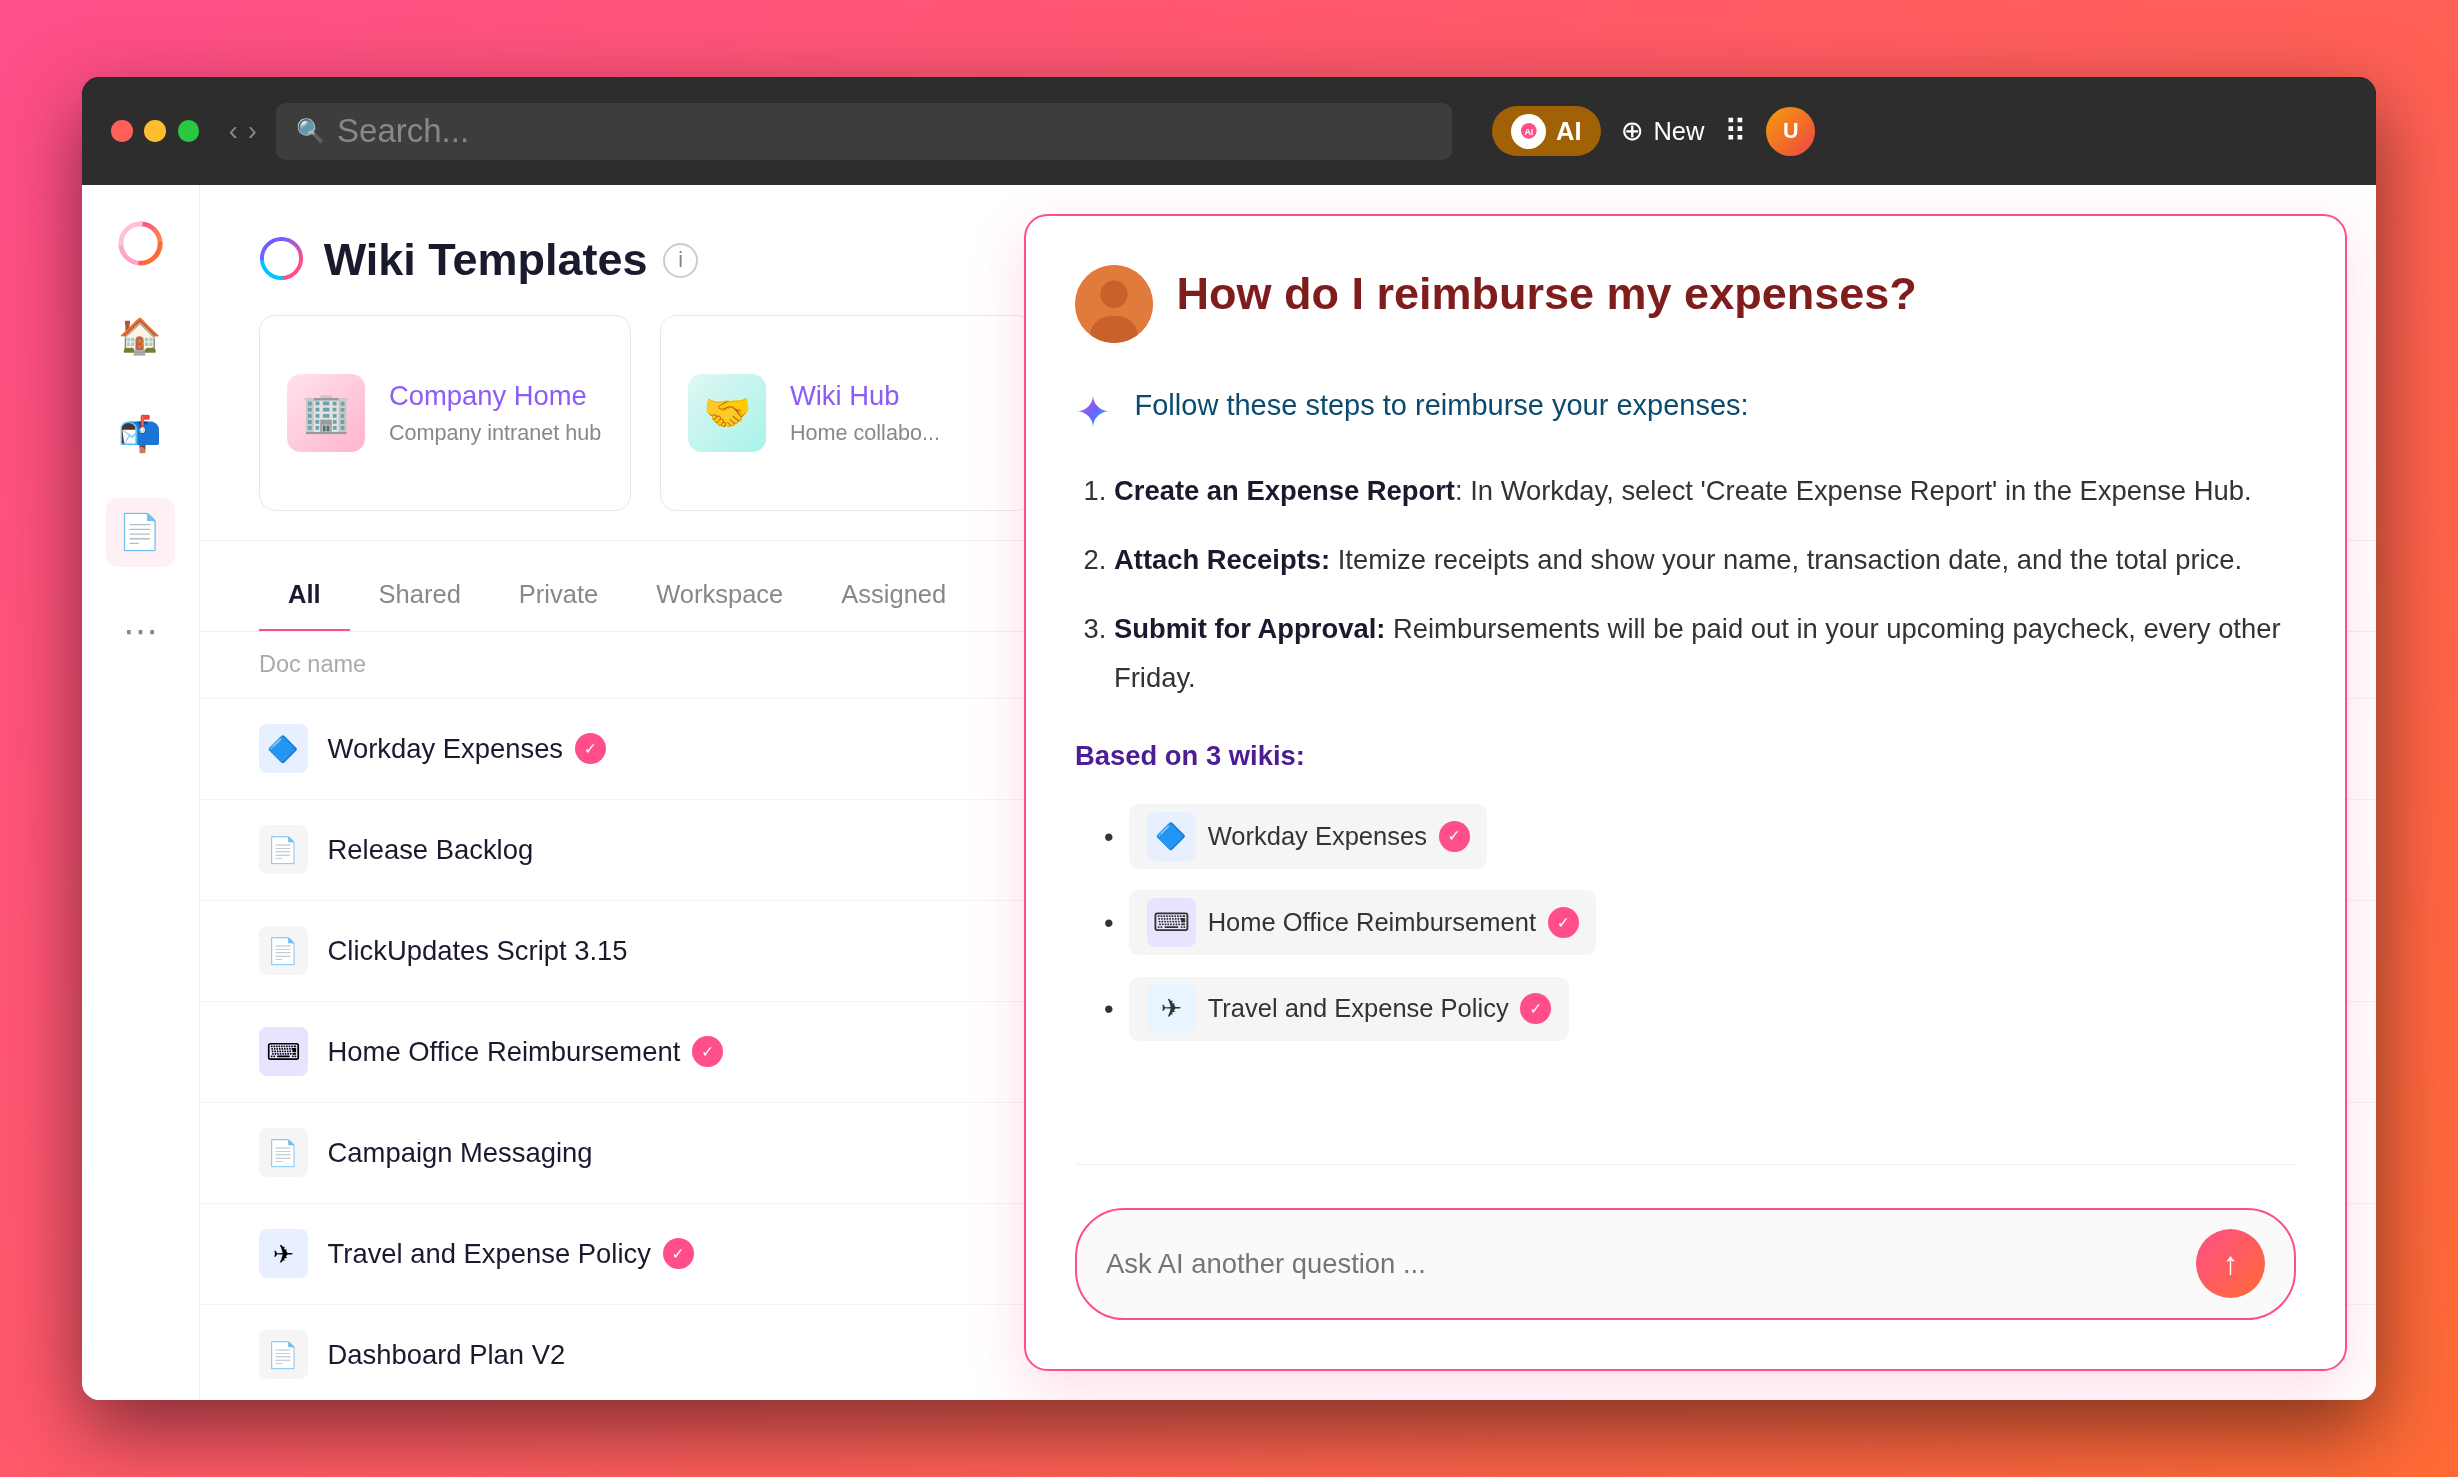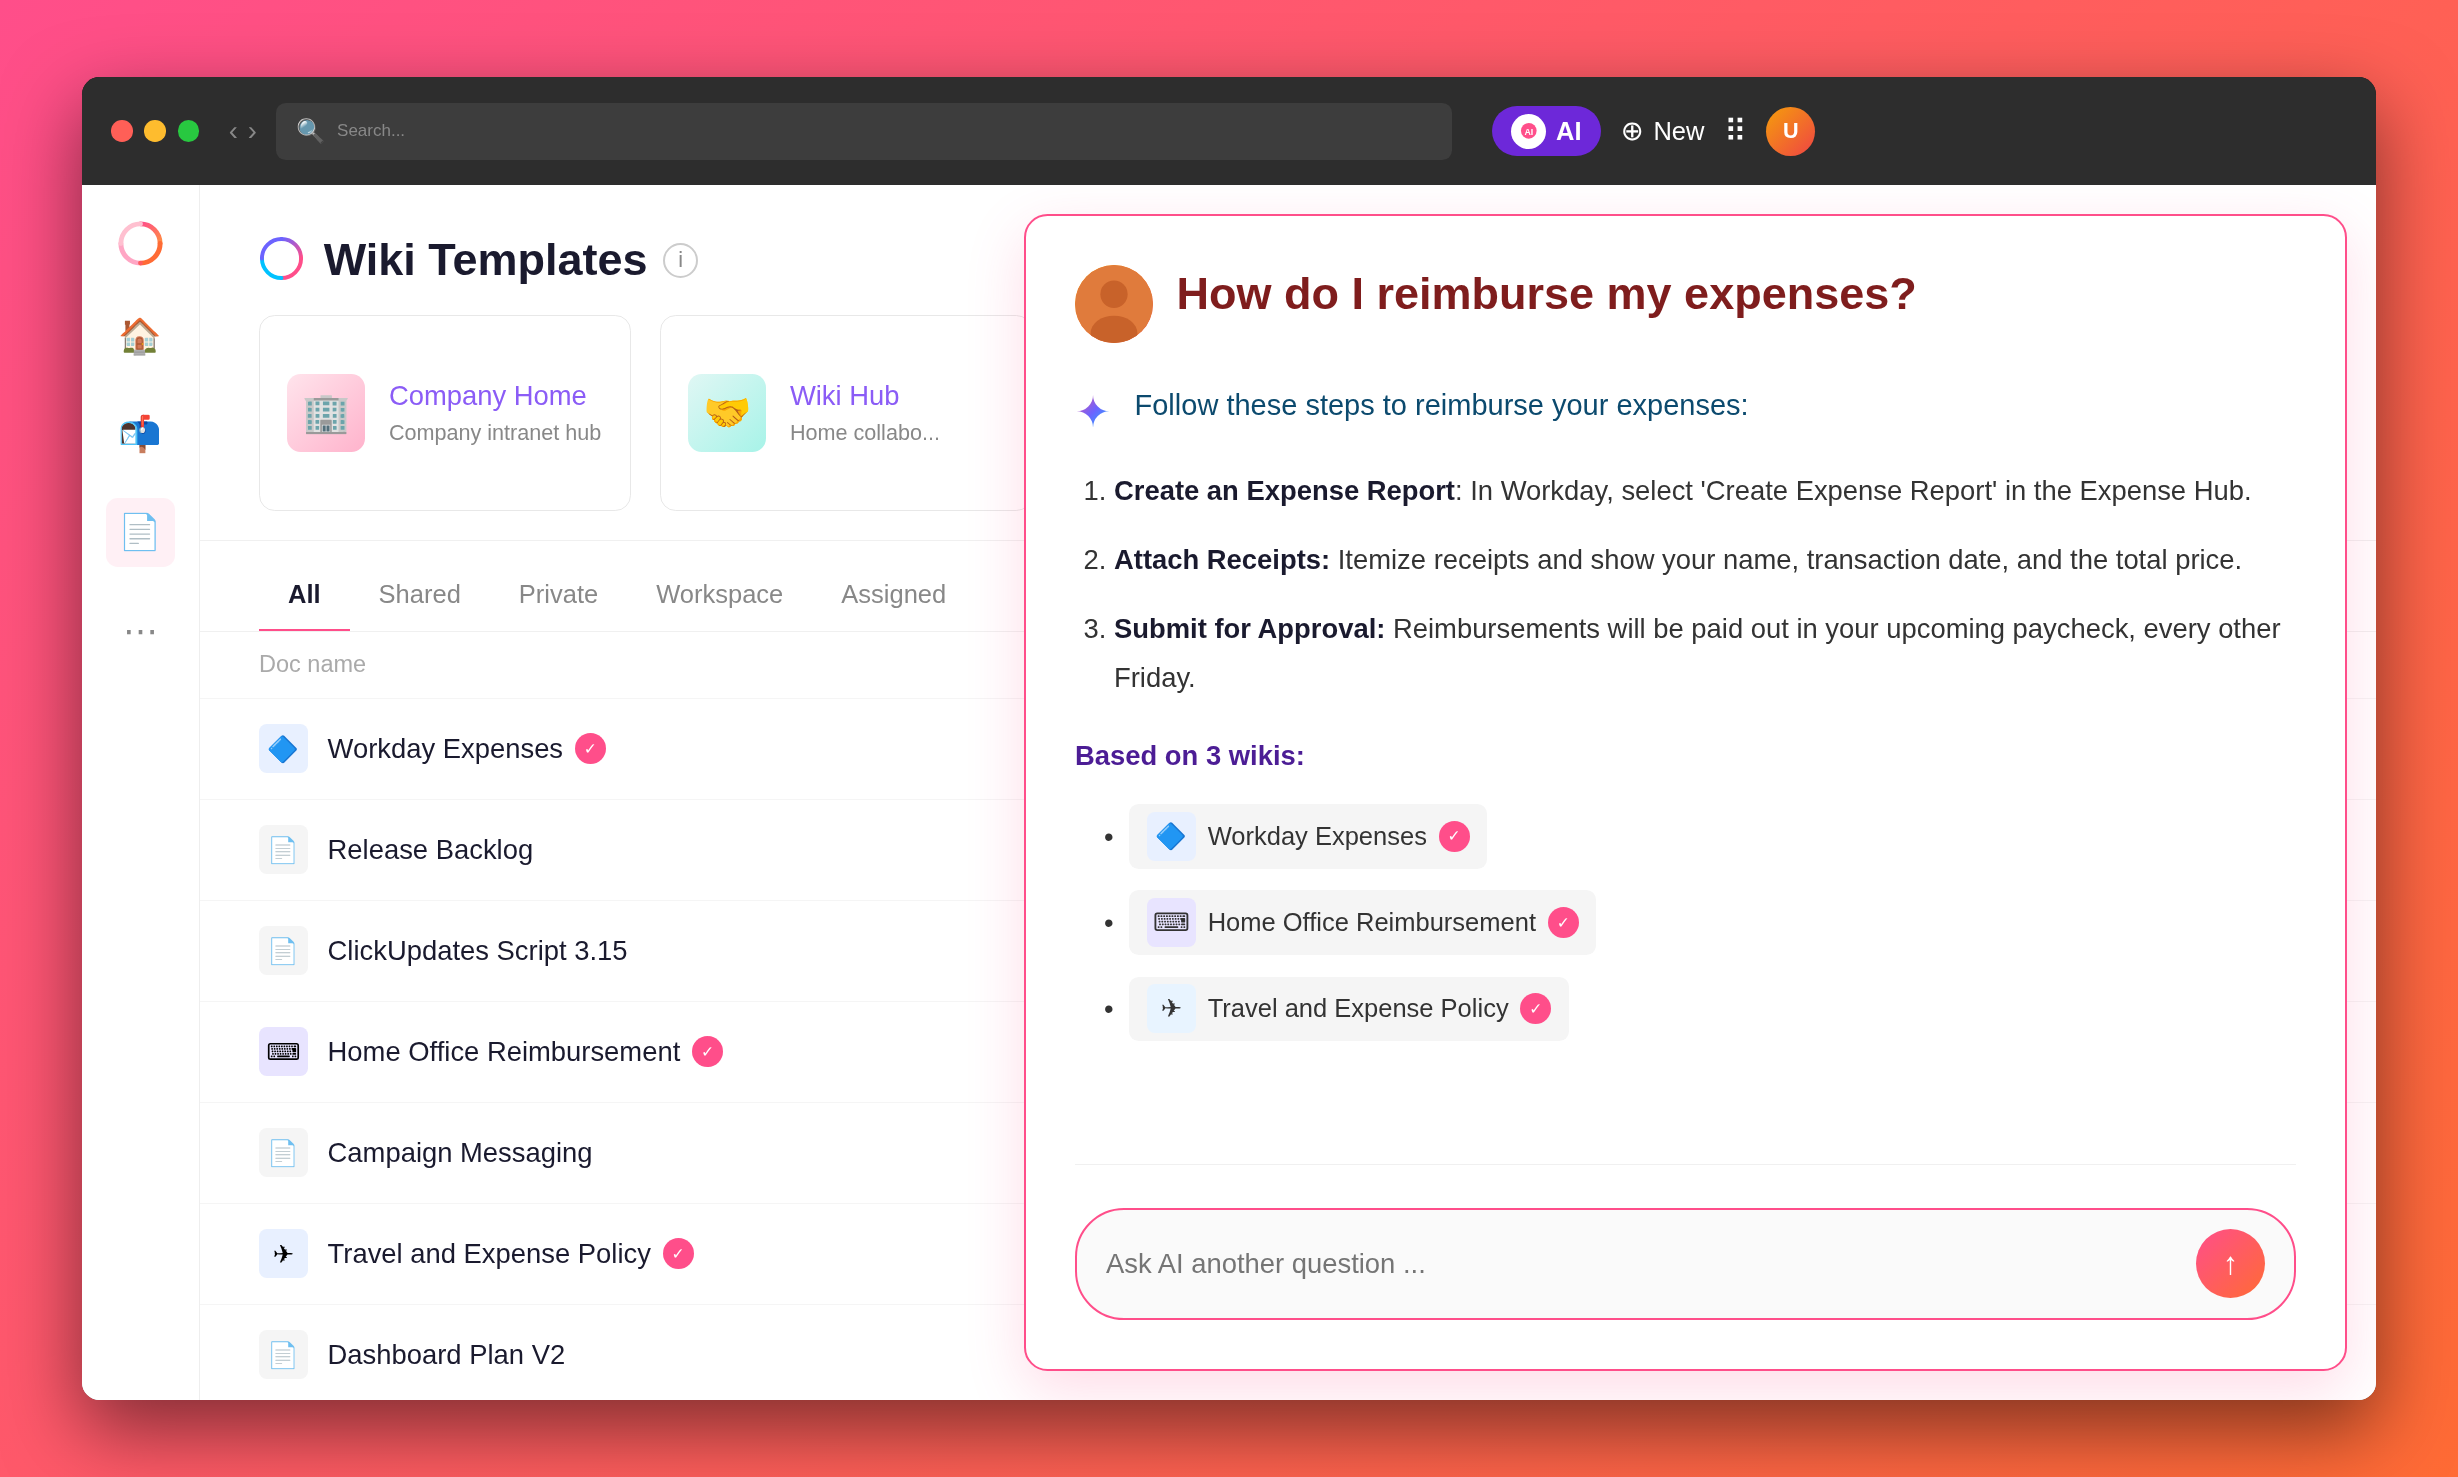--- a/index.html
+++ b/index.html
@@ -69,27 +69,27 @@
       padding: 0 19.6px;
       gap: 11.8px;
       max-width: 1176px;
     }
     .search-icon-chrome {
       color: #888;
       font-size: 23.5px;
     }
     .search-text {
       color: #888;
-      font-size: 17px;
+      font-size: 33px;
     }
     .ai-badge {
       display: flex;
       align-items: center;
       gap: 9.8px;
-      background: #6d28d9;
+      background: #a16207;
       border-radius: 49px;
       padding: 7.8px 19.6px;
       margin-left: 19.6px;
     }
     .ai-badge-icon {
       width: 35px;
       height: 35px;
       background: white;
       border-radius: 50%;
       display: flex;

